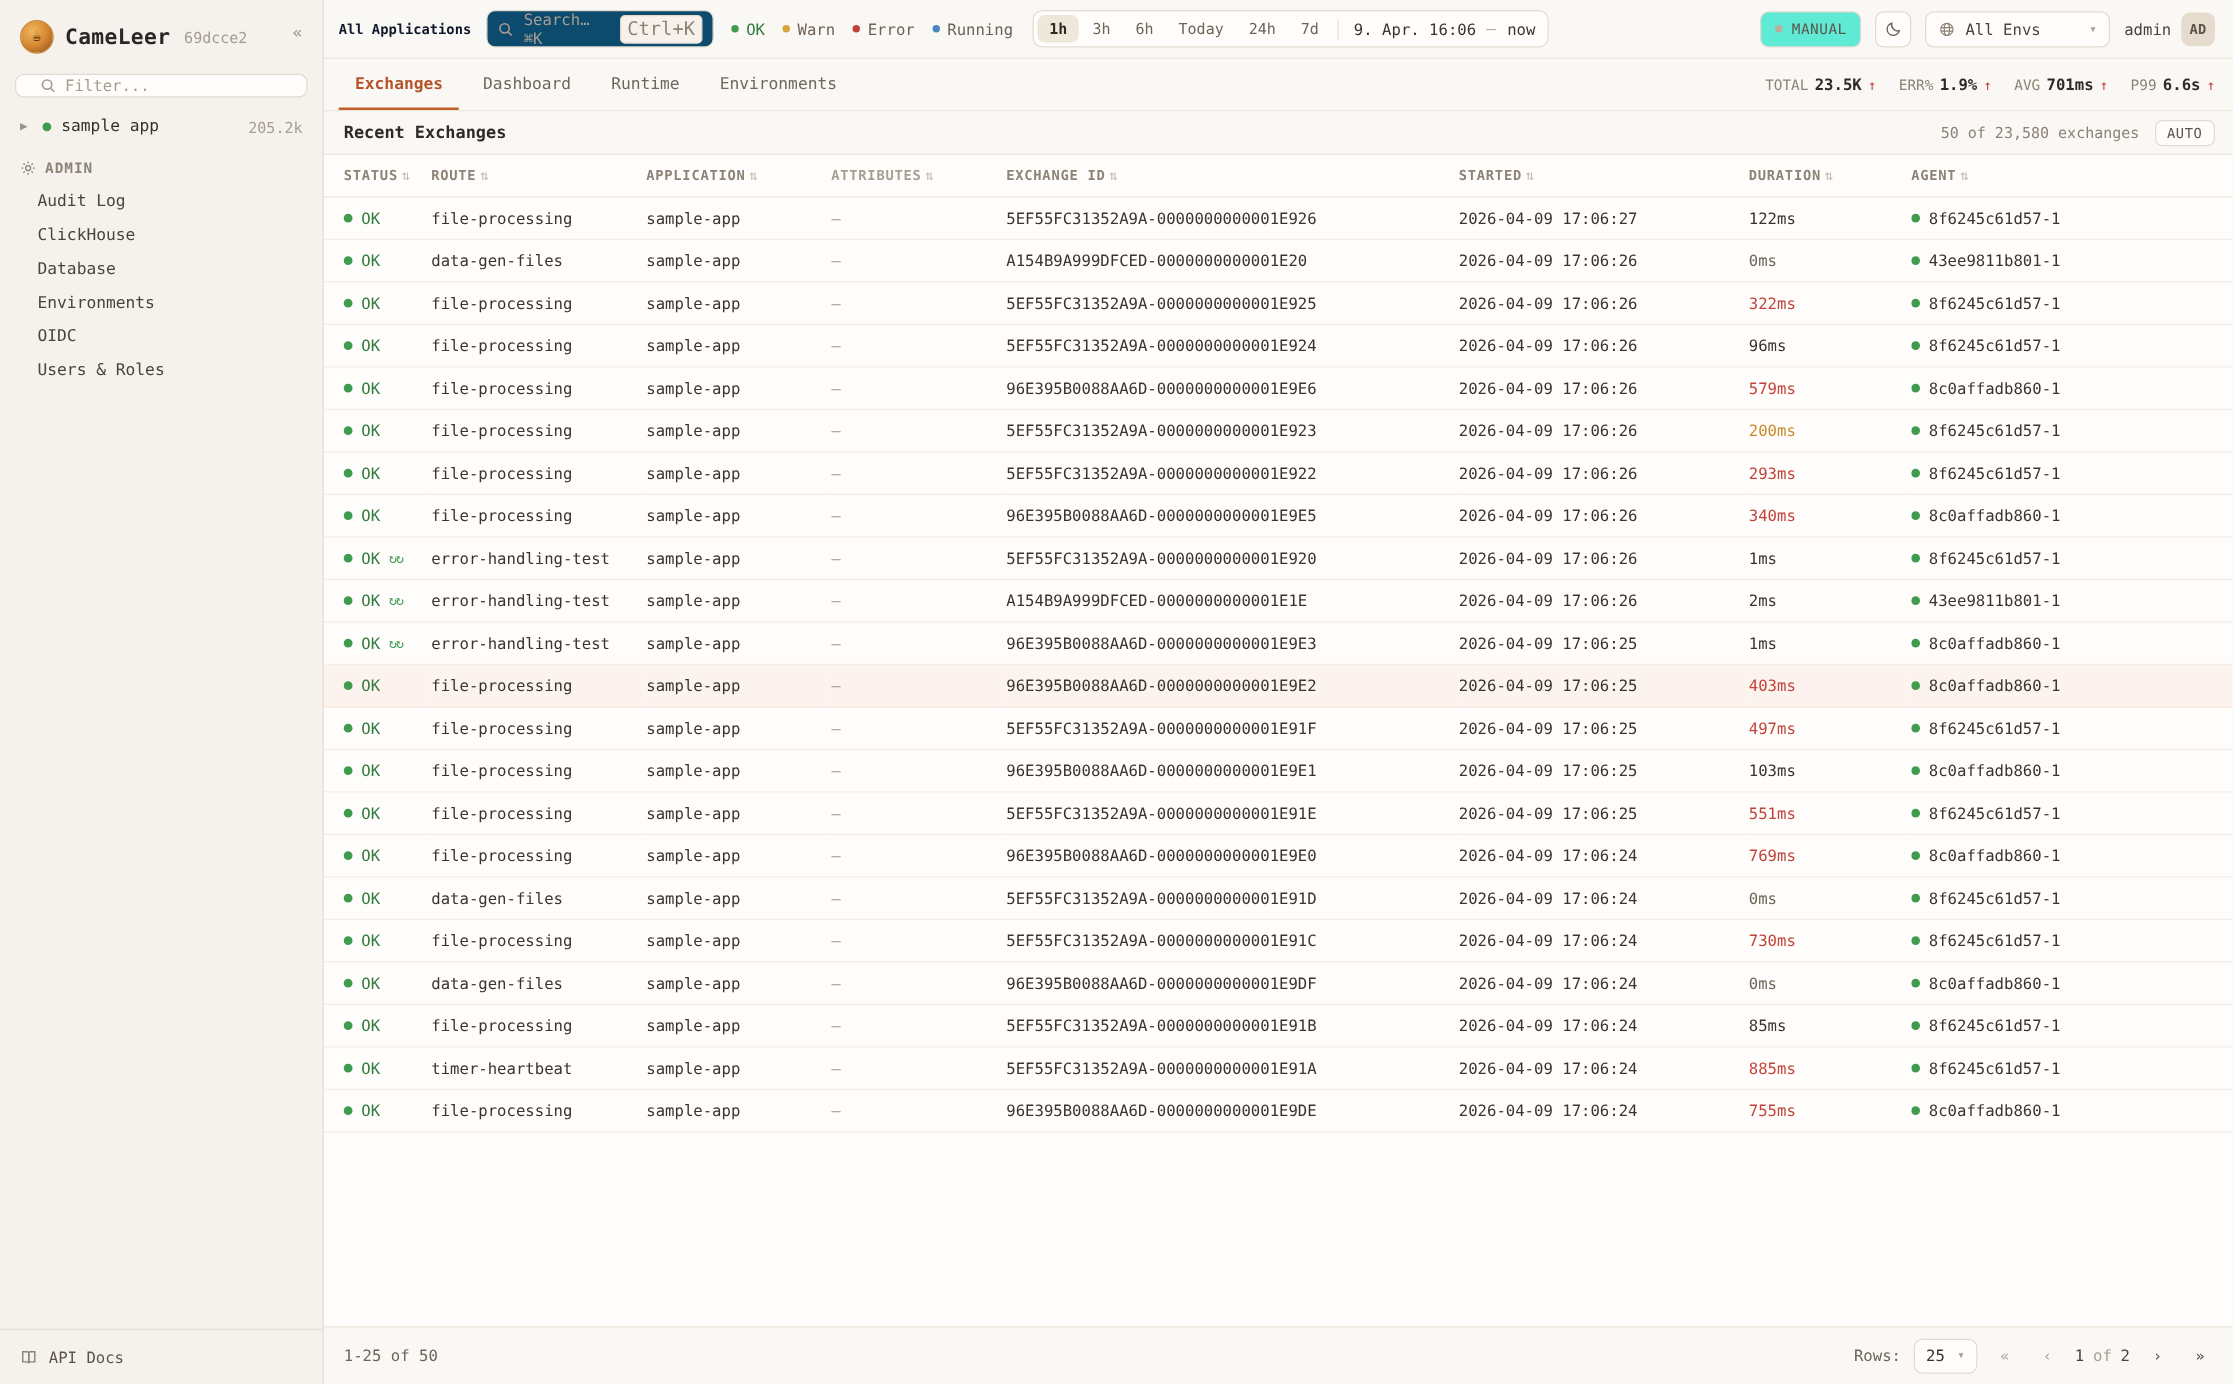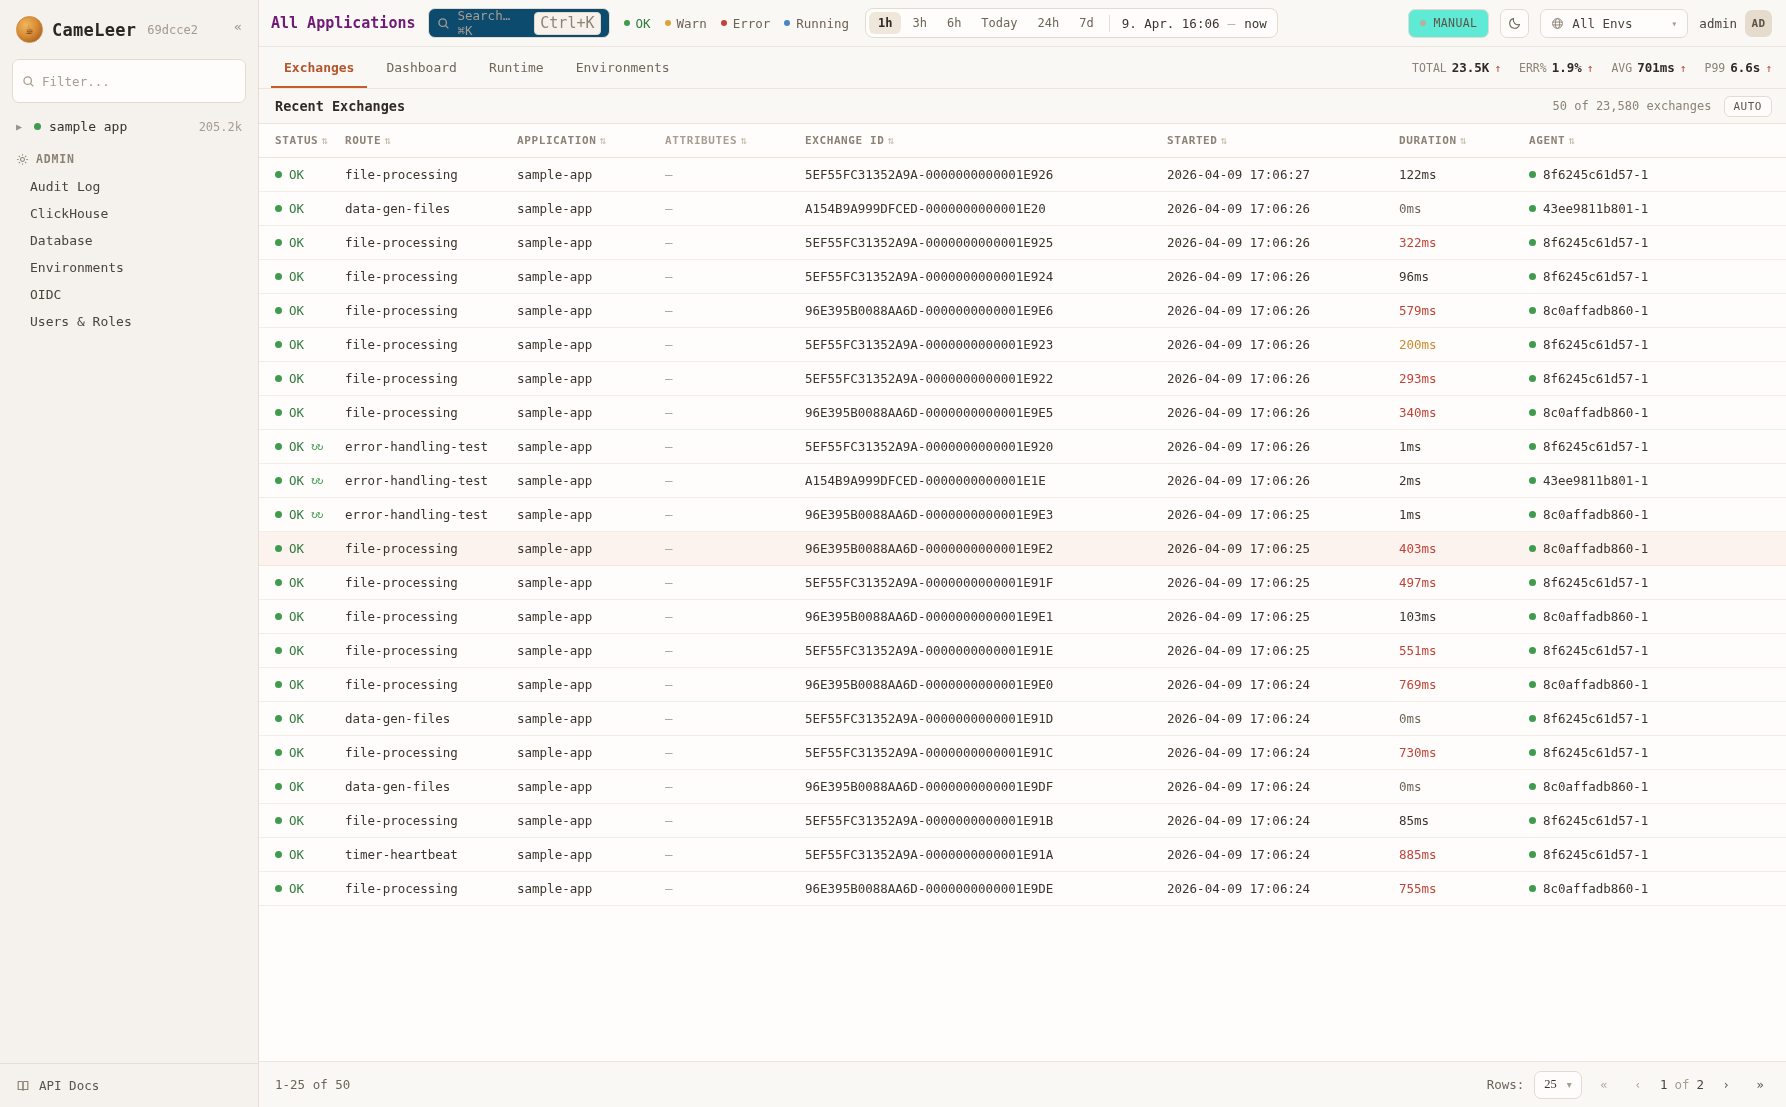--- a/index.html
+++ b/index.html
@@ -33,21 +33,21 @@
   .brand-hash { font-size: 12px; color: #a49a8e; margin-left: 2px; }
   .collapse-btn {
     position: absolute; right: 10px; top: 16px;
     width: 20px; height: 20px; display: flex; align-items: center; justify-content: center;
     color: #9b9186; font-size: 13px; cursor: pointer; border-radius: 4px;
   }
   .filter-wrap { padding: 2px 12px 10px 12px; }
   .filter-box {
     display: flex; align-items: center; gap: 7px;
     background: #fffdfb; border: 1px solid #e3dbd1; border-radius: 7px;
-    height: 44px; padding: 0 9px;
+    height: 19px; padding: 0 19px;
   }
   .filter-box input {
     border: 0; outline: 0; background: transparent; flex: 1;
     font-family: inherit; font-size: 12.5px; color: #4a433c;
   }
   .filter-box input::placeholder { color: #a79d91; }
 
   .section-head {
     display: flex; align-items: center; gap: 7px;
     padding: 12px 14px 7px 16px;
@@ -76,21 +76,21 @@
     font-size: 12.5px; color: #5c544c; cursor: pointer;
   }
 
   
   .main { flex: 1; display: flex; flex-direction: column; background: #faf8f5; min-width: 0; }
 
   .topbar {
     height: 47px; display: flex; align-items: center; gap: 12px;
     padding: 0 14px 0 12px; border-bottom: 1px solid #ece5db; background: #faf8f5;
   }
-  .app-selector { font-size: 15px; font-weight: bold; color: #701a75; white-space: nowrap; }
+  .app-selector { font-size: 11px; font-weight: bold; color: #0f172a; white-space: nowrap; }
   .search-box {
     display: flex; align-items: center; gap: 8px;
     background: #0c4a6e; border: 1px solid #e3dbd1; border-radius: 7px;
     height: 30px; width: 182px; padding: 0 8px; cursor: text;
   }
   .search-box .ph { font-size: 12.5px; color: #a79d91; flex: 1; }
   .kbd {
     border: 1px solid #e0d8cd; border-radius: 4px; background: #f6f1ea;
     font-size: 15px; color: #8d8377; padding: 1.5px 5px;
   }
@@ -208,21 +208,21 @@
   .footer {
     height: 46px; display: flex; align-items: center; gap: 12px;
     padding: 0 14px 0 16px; border-top: 1px solid #ece5db; background: #faf8f5;
   }
   .foot-count { font-size: 12.5px; color: #6d6458; }
   .foot-right { margin-left: auto; display: flex; align-items: center; gap: 10px; }
   .rows-label { font-size: 12.5px; color: #6d6458; }
   .rows-select {
     display: flex; align-items: center; gap: 10px;
     border: 1px solid #e3dbd1; background: #fffdfb; border-radius: 7px;
-    height: 28px; padding: 0 9px; font-size: 12.5px; color: #3a342d; cursor: pointer; font-family: Liberation Serif, serif;
+    height: 28px; padding: 0 9px; font-size: 12.5px; color: #3a342d; cursor: pointer;
   }
   .rows-select .caret { color: #a79d91; font-size: 10px; }
   .pg-btn {
     width: 24px; height: 26px; display: flex; align-items: center; justify-content: center;
     color: #b0a698; font-size: 12px; cursor: pointer; border-radius: 5px;
   }
   .pg-btn.enabled { color: #5d554c; }
   .pager-text { font-size: 12.5px; color: #4a433c; display: flex; align-items: center; gap: 7px; }
   .pager-text .of { color: #a79d91; }
   svg { display: block; }

